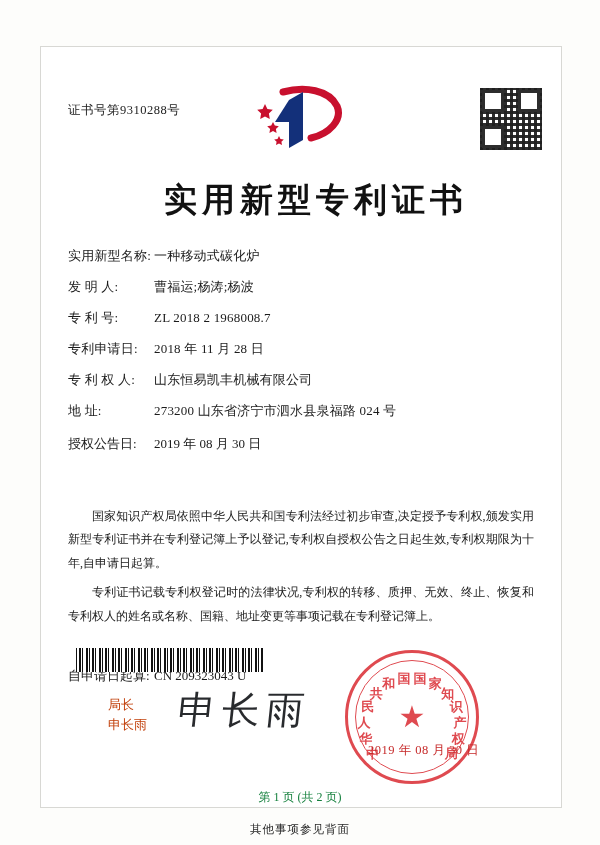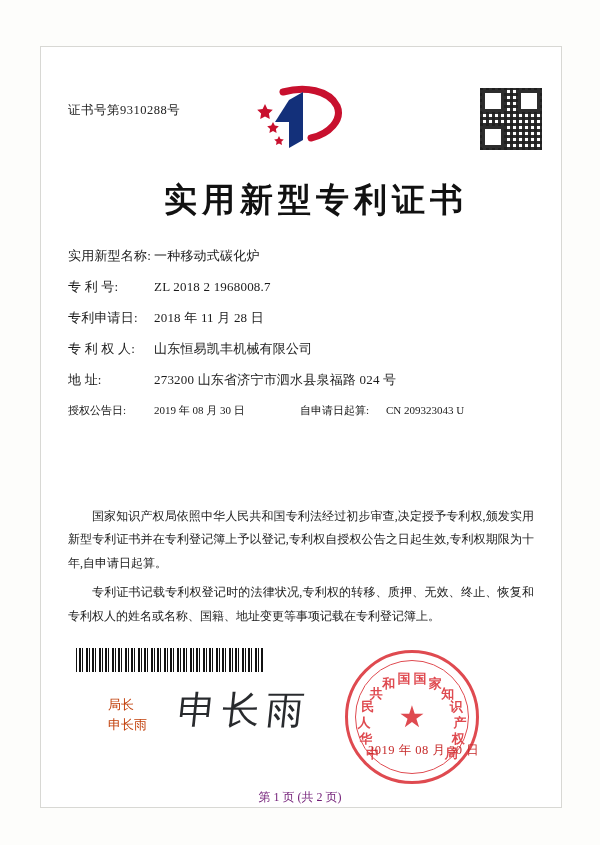--- a/index.html
+++ b/index.html
@@ -115,21 +115,22 @@
   .field .v {
     flex: 1 1 auto;
     letter-spacing: 0.2px;
     white-space: nowrap;
   }
   .field.wide .k { width: 86px; flex: 0 0 86px; }
   .row-two {
     display: flex;
     align-items: baseline;
     margin-bottom: 15.5px;
-    font-size: 11px;
+    font-size: 13px;
+    flex-direction: column;
   }
   .row-two .seg { display: flex; align-items: baseline; }
   .row-two .seg.first { width: 232px; flex: 0 0 232px; }
   .row-two .k2 { width: 86px; flex: 0 0 86px; white-space: nowrap; }
   .row-two .k3 { width: 86px; flex: 0 0 86px; white-space: nowrap; }
   
   .paras {
     position: absolute;
     left: 68px;
     top: 505px;
@@ -228,21 +229,21 @@
     white-space: nowrap;
   }
   
   .page-no {
     position: absolute;
     left: 0;
     top: 789px;
     width: 600px;
     text-align: center;
     font-size: 12px;
-    color: #701a75;
+    color: #15803d;
   }
   .footnote {
     position: absolute;
     left: 0;
     top: 822px;
     width: 600px;
     text-align: center;
     font-size: 11.5px;
     color: #2a2a2a;
     letter-spacing: 1px;
@@ -270,20 +271,24 @@
   <div class="qr">
       <div class="qr-b"></div>
     </div>
 
   <div class="title">实用新型专利证书</div>
 
   <div class="fields">
     <div class="field wide">
       <div class="k">实用新型名称:</div>
       <div class="v">一种移动式碳化炉</div>
+    </div>
+    <div class="field wide">
+      <div class="k">发 明 人:</div>
+      <div class="v">曹福运;杨涛;杨波</div>
     </div>
     <div class="field wide">
       <div class="k">专 利 号:</div>
       <div class="v">ZL 2018 2 1968008.7</div>
     </div>
     <div class="field wide">
       <div class="k">专利申请日:</div>
       <div class="v">2018 年 11 月 28 日</div>
     </div>
     <div class="field wide">
@@ -335,13 +340,14 @@
         <span style="transform: rotate(48.0769deg) translateY(-48px) rotate(-48.0769deg);">知</span>
         <span style="transform: rotate(67.3077deg) translateY(-48px) rotate(-67.3077deg);">识</span>
         <span style="transform: rotate(86.5385deg) translateY(-48px) rotate(-86.5385deg);">产</span>
         <span style="transform: rotate(105.769deg) translateY(-48px) rotate(-105.769deg);">权</span>
         <span style="transform: rotate(125deg) translateY(-48px) rotate(-125deg);">局</span>
       </div>
   </div>
   <div class="seal-date">2019 年 08 月 30 日</div>
 
   <div class="page-no">第 1 页 (共 2 页)</div>
+  <div class="footnote">其他事项参见背面</div>
 </div>
 
 </body></html>

